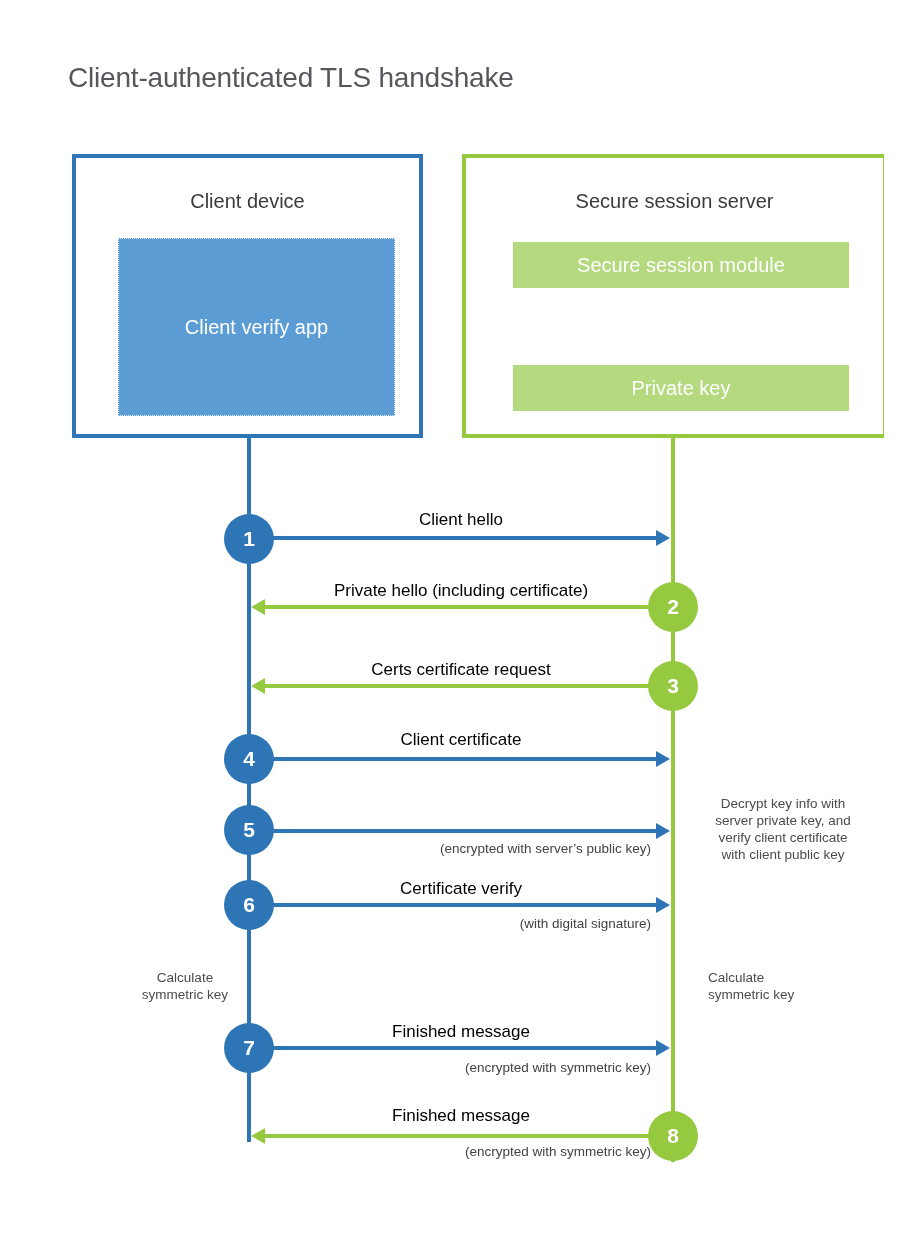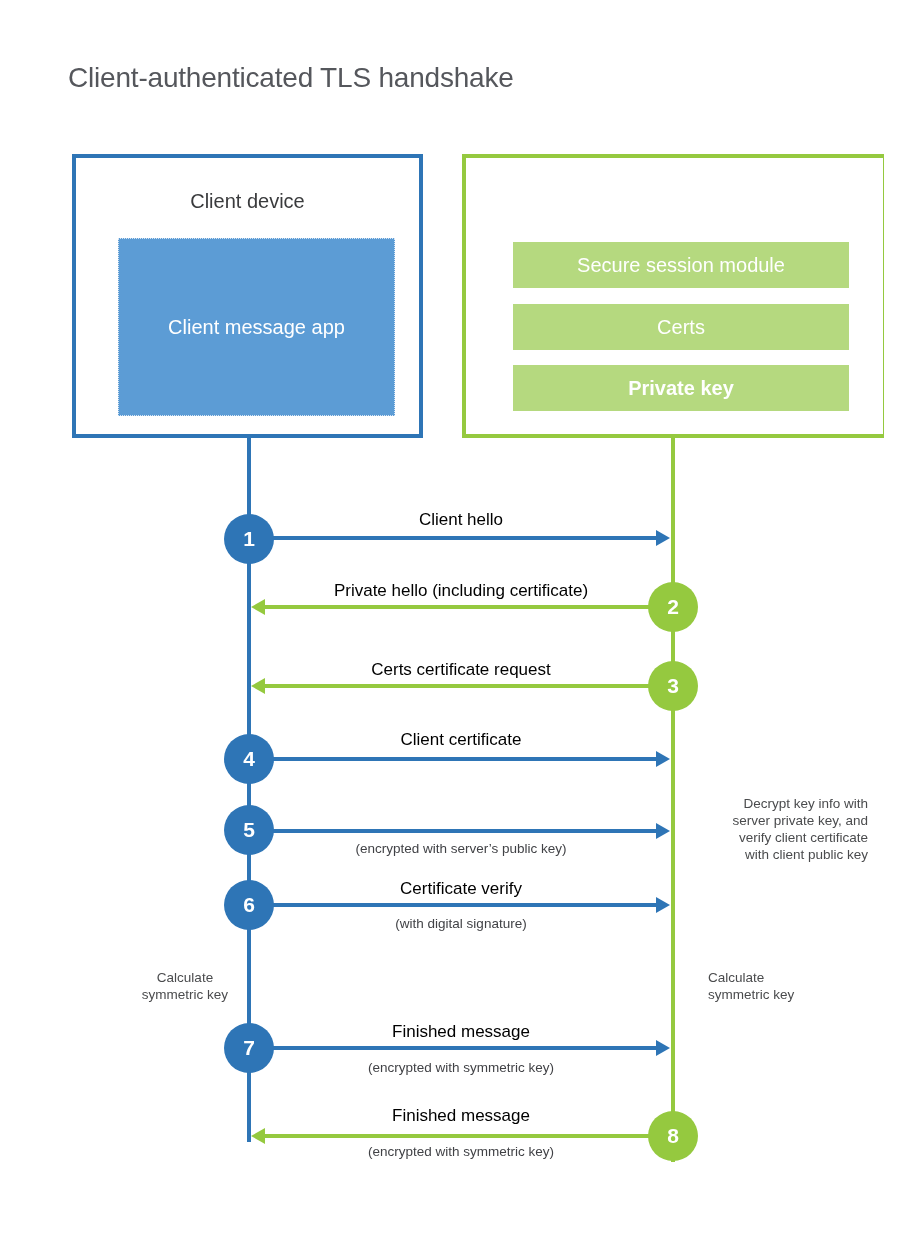--- a/index.html
+++ b/index.html
@@ -78,21 +78,21 @@
     background: #b5d97f;
     color: #ffffff;
     font-size: 20px;
     display: flex;
     align-items: center;
     justify-content: center;
     text-align: center;
   }
   .bar-0 { top: 76px; }
   .bar-1 { top: 138px; }
-  .bar-2 { top: 199px; font-weight: bold; }
+  .bar-2 { top: 199px; }
   
   .lifeline { position: absolute; width: 4px; }
   .lifeline-client { left: 215px; top: 404px; height: 706px; background: #2e75b6; }
   .lifeline-server { left: 639px; top: 404px; height: 726px; background: #95c93f; }
   
   .circle {
     position: absolute;
     width: 50px;
     height: 50px;
     border-radius: 50%;
@@ -126,53 +126,53 @@
     left: 239px;
     width: 380px;
     text-align: center;
     font-size: 17px;
     color: #000000;
   }
   .msg-sub {
     position: absolute;
     left: 239px;
     width: 380px;
-    text-align: center;
+    text-align: right;
     font-size: 13.5px;
     color: #414246;
   }
   
   .note {
     position: absolute;
     font-size: 13.5px;
     line-height: 17px;
     color: #4a4b4d;
     white-space: pre-line;
   }
-  .note-decrypt { left: 666px; top: 763px; width: 170px; text-align: right; }
+  .note-decrypt { left: 666px; top: 763px; width: 170px; text-align: center; }
   .note-calc-left { left: 93px; top: 937px; width: 120px; text-align: center; }
   .note-calc-right { left: 676px; top: 937px; width: 120px; text-align: left; }
 </style>
 </head>
 <body>
 
 <div class="canvas">
 
   <div class="title">Client-authenticated TLS handshake</div>
 
   <div class="actor-box client-box">
     <div class="actor-title">Client device</div>
     <div class="app-box">
-      <span>Client message app</span>
+      <span>Client verify app</span>
     </div>
   </div>
 
   <div class="actor-box server-box">
+    <div class="actor-title">Secure session server</div>
     <div class="module-bar bar-0">Secure session module</div>
-    <div class="module-bar bar-1">Certs</div>
     <div class="module-bar bar-2">Private key</div>
   </div>
 
   <div class="lifeline lifeline-client"></div>
   <div class="lifeline lifeline-server"></div>
 
   <div class="msg-label" style="top:478px">Client hello</div>
   <div class="hline hline-blue" style="left:217px; top:504px; width:408px"></div>
   <div class="head head-right" style="left:624px; top:498px"></div>
   <div class="circle c-blue" style="left:192px; top:482px">1</div>

